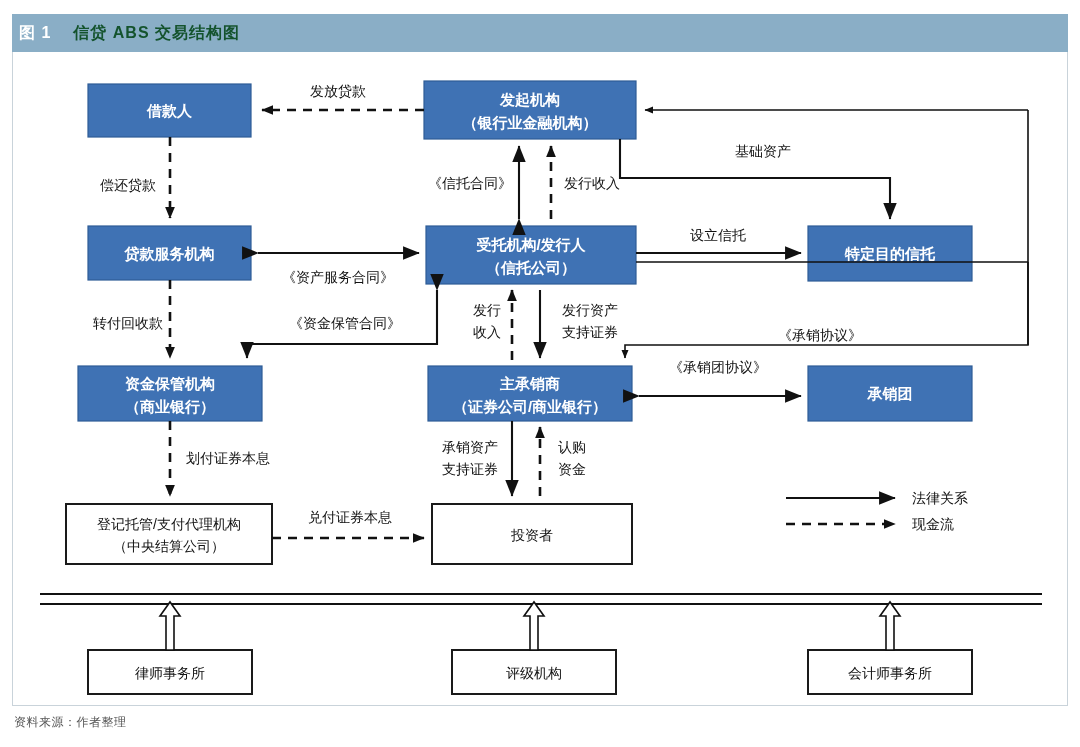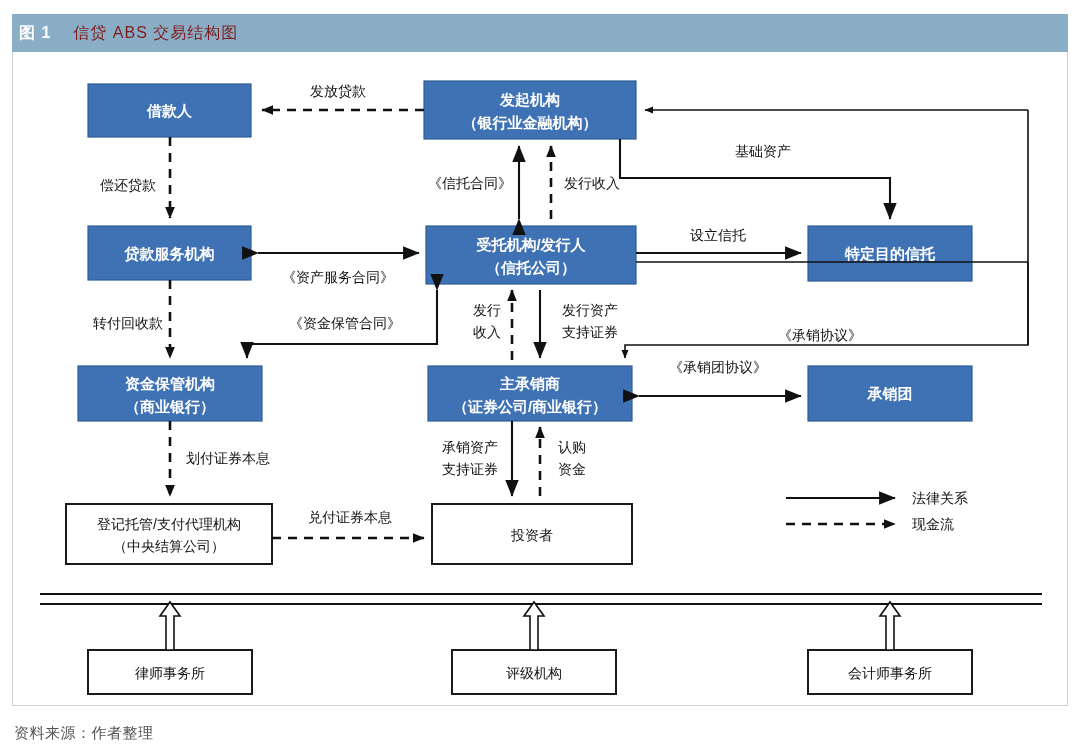--- a/index.html
+++ b/index.html
@@ -21,38 +21,37 @@
     width:1056px;height:38px;
     background:#8aaec6;
     display:flex;align-items:center;
     box-sizing:border-box;
   }
   .title-bar .t-num{
     color:#ffffff;font-size:16px;font-weight:bold;
     margin-left:7px;letter-spacing:1px;
   }
   .title-bar .t-text{
-    color:#7f1d1d;font-size:16px;font-weight:normal;
+    color:#14532d;font-size:16px;font-weight:bold;
     margin-left:22px;letter-spacing:1px;
   }
   
   .canvas-frame{
     position:absolute;left:12px;top:52px;
     width:1056px;height:654px;
     border:1px solid #c9d3da;
     border-top:none;
     box-sizing:border-box;
     background:#fff;
   }
   
   .source-note{
     position:absolute;left:14px;top:714px;
-    font-size:15px;color:#555555;
+    font-size:12px;color:#555555;
     letter-spacing:.5px;
-    margin-top:10px;
   }
   
   svg#diagram{
     position:absolute;left:0;top:0;
     width:1080px;height:747px;
     pointer-events:none;
   }
   svg#diagram text{pointer-events:auto;}
   .box-fill{fill:#3f72b4;stroke:#2e5c96;stroke-width:1.2;}
   .box-open{fill:#ffffff;stroke:#1a1a1a;stroke-width:2;}

